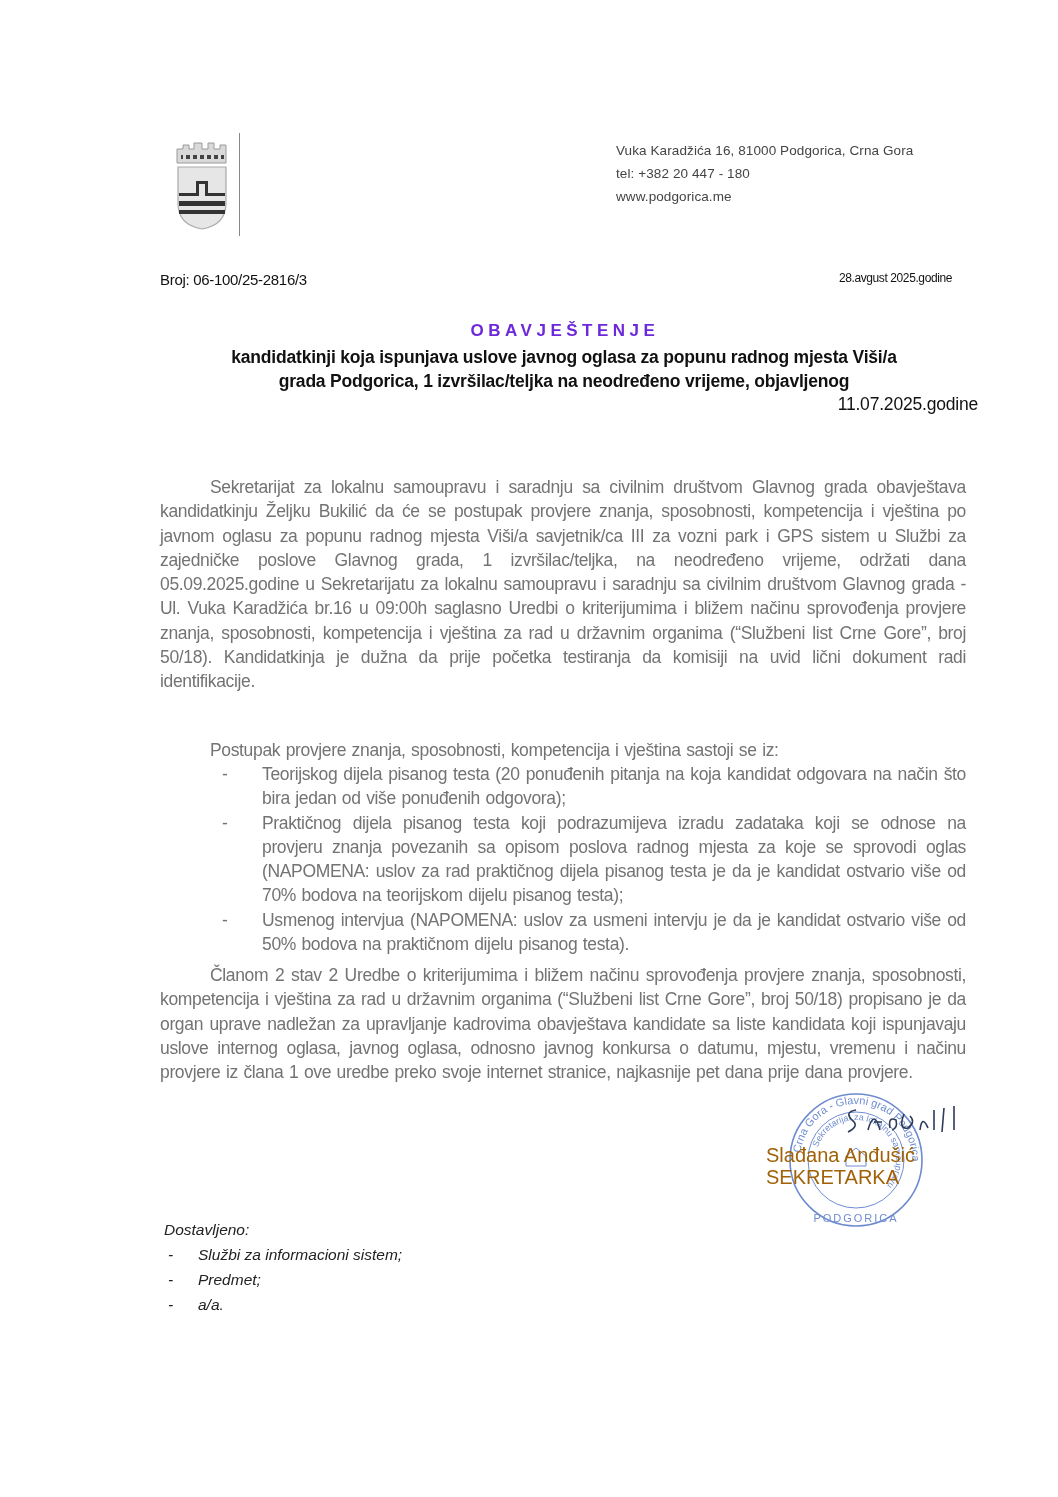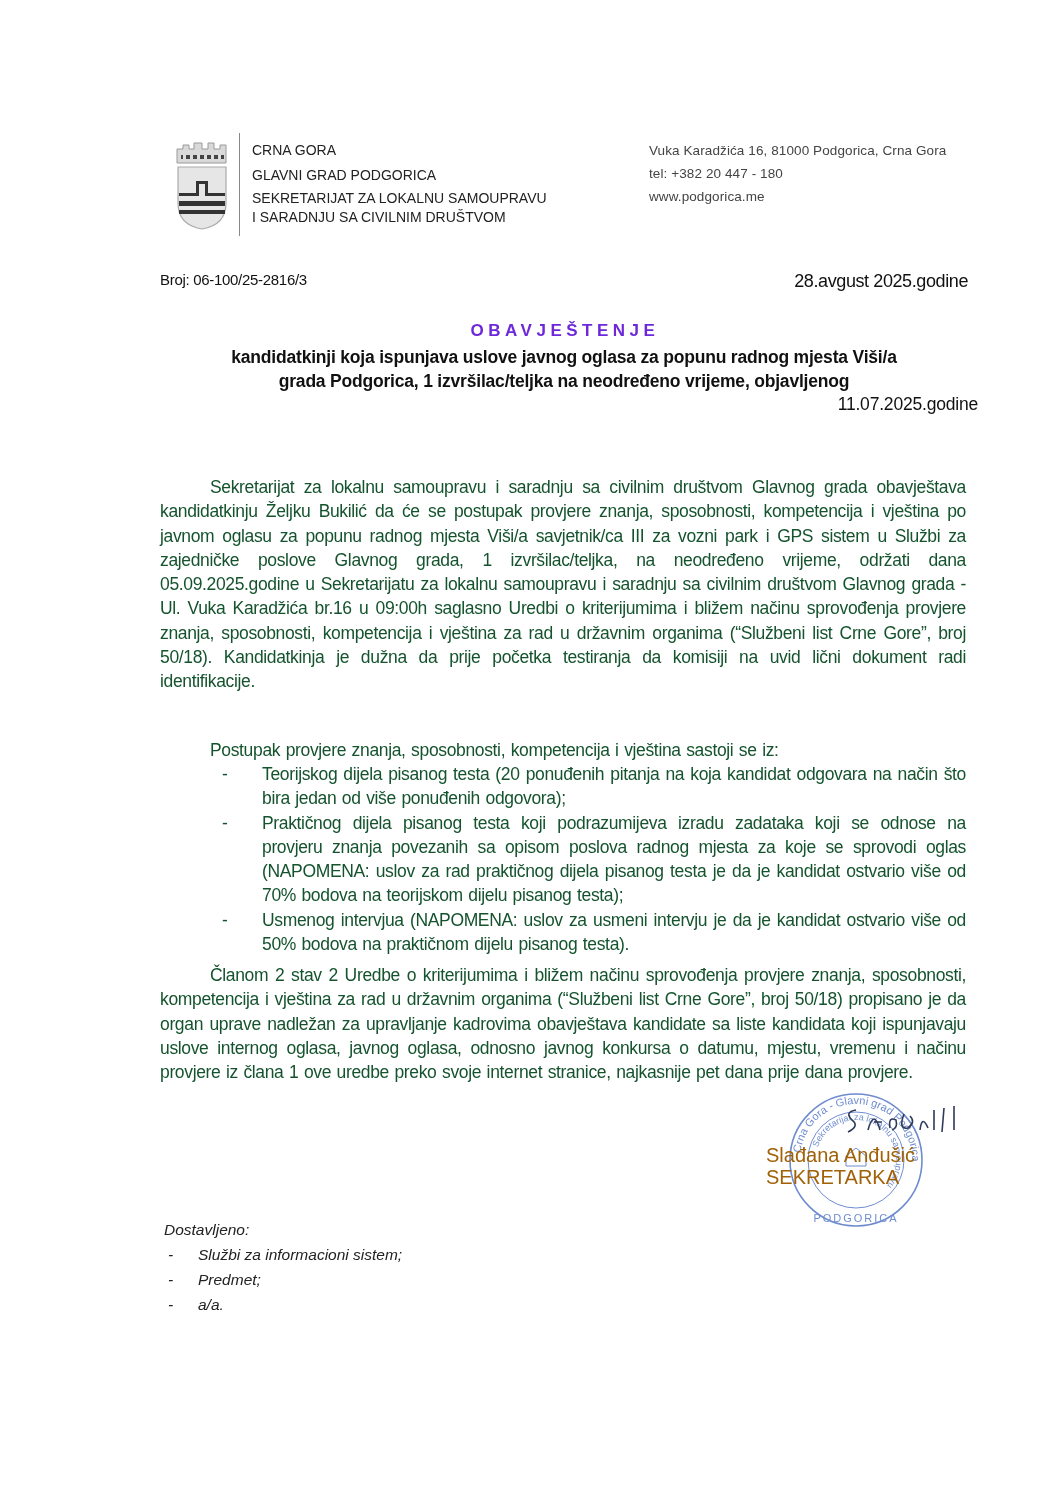--- a/index.html
+++ b/index.html
@@ -1,21 +1,21 @@
 <!DOCTYPE html>
 <html><head>
   <meta charset="utf-8">
   <style>
     html, body { margin: 0; padding: 0; background: #ffffff; }
     body { width: 1058px; height: 1497px; position: relative; overflow: hidden; color: #1a1a1a; }
     .abs { position: absolute; }
     .hdr-text { font-family: "Liberation Sans", sans-serif; font-size: 14px; line-height: 22px; color: #222; }
     .contact { font-family: "Liberation Sans", sans-serif; font-size: 13.5px; line-height: 23px; color: #444; letter-spacing: 0.1px; }
     .body-font { font-family: "Liberation Sans", sans-serif; font-size: 17px; color: #111; transform: scaleX(0.93); transform-origin: left top; }
-    .para { font-family: "Liberation Sans", sans-serif; font-size: 17.5px; line-height: 24.3px; color: #14532d; text-align: justify; }
+    .para { font-family: "Liberation Sans", sans-serif; font-size: 17.5px; line-height: 24.3px; color: #737373; text-align: justify; }
     .narrow { letter-spacing: -0.35px; word-spacing: 1px; }
     .title { font-family: "Liberation Sans", sans-serif; font-size: 17px; font-weight: bold; letter-spacing: 4.5px; color: #6d28d9; text-align: center; }
     .subtitle { font-family: Liberation Sans, sans-serif; font-size: 17.5px; font-weight: bold; line-height: 23.5px; color: #111; text-align: center; letter-spacing: -0.2px; }
     .list { margin: 0; padding: 0; list-style: none; }
     .list li { position: relative; padding-left: 52px; }
     .list li .dash { position: absolute; left: 12px; top: 0; }
     .foot { font-family: "Liberation Sans", sans-serif; font-size: 15.5px; line-height: 25px; color: #222; }
     .sig { font-family: "Liberation Sans", sans-serif; font-size: 20px; line-height: 22px; color: #a16207; text-align: left; }
   </style>
 </head>
@@ -35,35 +35,29 @@
       <rect x="37" y="14" width="3" height="4" fill="#ddd"></rect>
       <rect x="44" y="14" width="3" height="4" fill="#ddd"></rect>
 
       <path d="M4 26 L52 26 L52 62 Q52 84 28 88 Q4 84 4 62 Z" fill="#e6e6e6" stroke="#aaa" stroke-width="1.2"></path>
       <path d="M5 52 L22 52 L22 40 L34 40 L34 52 L51 52 L51 55 L31 55 L31 43 L25 43 L25 55 L5 55 Z" fill="#333"></path>
       <rect x="5" y="60" width="46" height="5" fill="#333"></rect>
       <rect x="5" y="69" width="46" height="4" fill="#333"></rect>
     </svg>
   </div>
   <div class="abs" style="left:79px; top:0; width:1px; height:103px; background:#888;"></div>
-  <div class="abs hdr-text" style="left:92px; top:6px; width:360px;">
-    <div style="margin-bottom:3px;">CRNA GORA</div>
-    <div style="margin-bottom:3px;">GLAVNI GRAD PODGORICA</div>
-    <div style="line-height:19px;">SEKRETARIJAT ZA LOKALNU SAMOUPRAVU</div>
-    <div style="line-height:19px;">I SARADNJU SA CIVILNIM DRUŠTVOM</div>
-  </div>
-  <div class="abs contact" style="left:456px; top:6px; width:380px;margin-left:33px;">
+  <div class="abs contact" style="left:456px; top:6px; width:380px;">
     <div>Vuka Karadžića 16, 81000 Podgorica, Crna Gora</div>
     <div>tel: +382 20 447 - 180</div>
     <div>www.podgorica.me</div>
   </div>
 </div>
 
 <div class="abs body-font" style="left:160px; top:271px; font-size:15px; letter-spacing:-0.3px; transform:none;">Broj: 06-100/25-2816/3</div>
-<div class="abs" style="right:90px; top:271px; font-family:'Liberation Sans', sans-serif; font-size:18px; letter-spacing:-0.4px; color:#111;">28.avgust 2025.godine</div>
+<div class="abs" style="right:106px; top:271px; font-family:'Liberation Sans', sans-serif; font-size:12px; letter-spacing:-0.4px; color:#111;">28.avgust 2025.godine</div>
 
 <div class="abs title" style="left:160px; top:321px; width:810px;">OBAVJEŠTENJE</div>
 
 <div class="abs subtitle" style="left:150px; top:346px; width:828px;">
   <div>kandidatkinji koja ispunjava uslove javnog oglasa za popunu radnog mjesta Viši/a</div>
   <div>grada Podgorica, 1 izvršilac/teljka na neodređeno vrijeme, objavljenog</div>
   <div style="font-weight:normal;text-align:right;">11.07.2025.godine</div>
 </div>
 
 <div class="abs para narrow" style="left:160px; top:475px; width:806px; text-indent:50px;">Sekretarijat za lokalnu samoupravu i saradnju sa civilnim društvom Glavnog grada obavještava kandidatkinju Željku Bukilić da će se postupak provjere znanja, sposobnosti, kompetencija i vještina po javnom oglasu za popunu radnog mjesta Viši/a savjetnik/ca III za vozni park i GPS sistem u Službi za zajedničke poslove Glavnog grada, 1 izvršilac/teljka, na neodređeno vrijeme, održati dana 05.09.2025.godine u Sekretarijatu za lokalnu samoupravu i saradnju sa civilnim društvom Glavnog grada - Ul. Vuka Karadžića br.16 u 09:00h saglasno Uredbi o kriterijumima i bližem načinu sprovođenja provjere znanja, sposobnosti, kompetencija i vještina za rad u državnim organima (“Službeni list Crne Gore”, broj 50/18). Kandidatkinja je dužna da prije početka testiranja da komisiji na uvid lični dokument radi identifikacije.</div>

